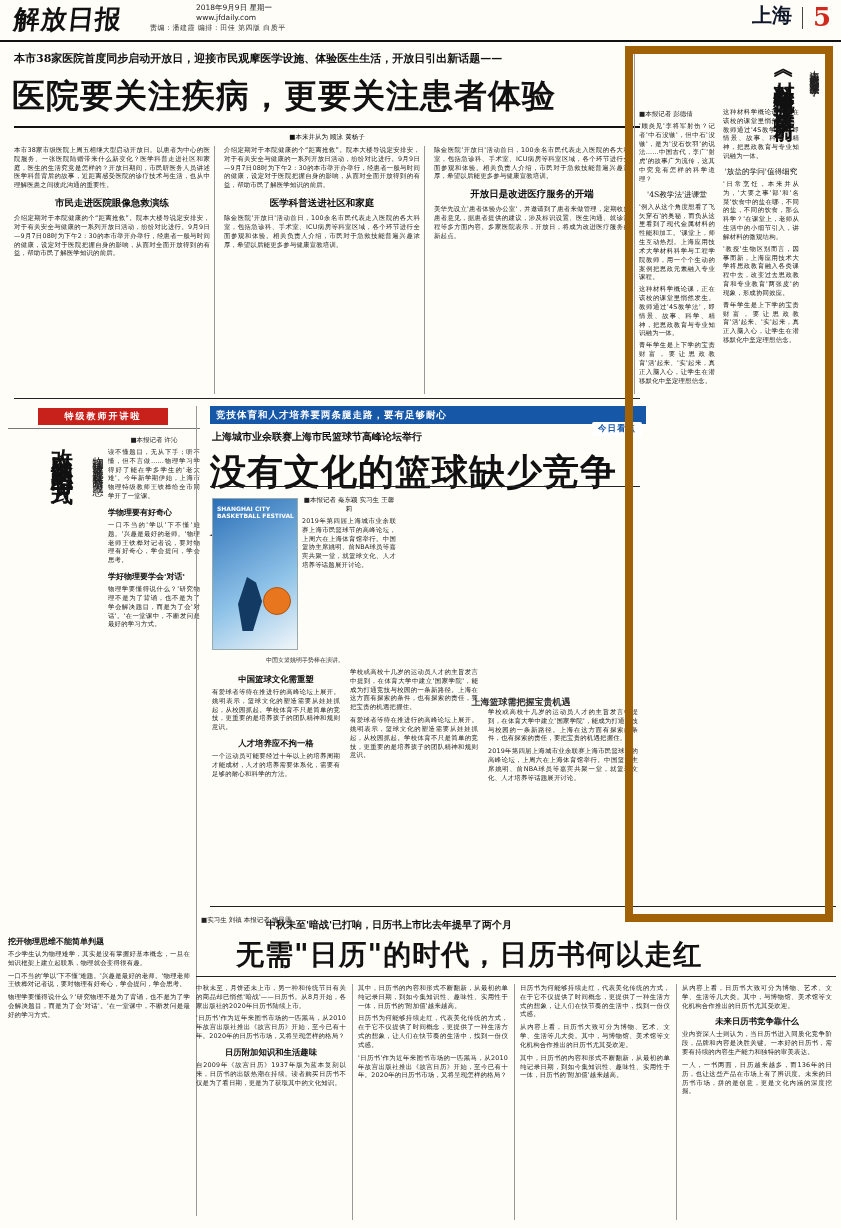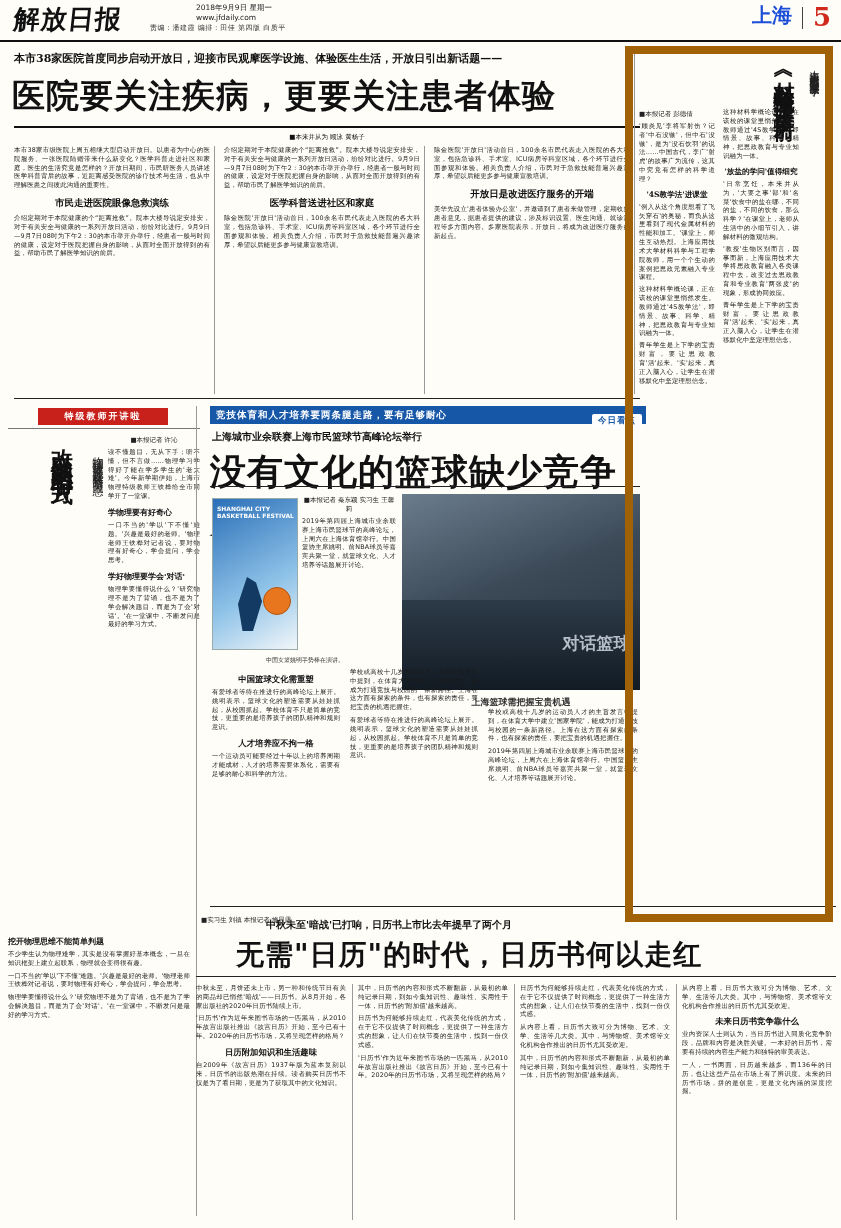--- a/index.html
+++ b/index.html
@@ -33,21 +33,21 @@
   }
   .mh-credit{
     position:absolute;left:150px;top:23px;font-size:7px;color:#333;
     letter-spacing:.5px;
   }
   .mh-right{
     position:absolute;right:10px;top:2px;display:flex;align-items:flex-end;gap:10px;
   }
   .mh-section{
     font-family:"DejaVu Serif","Liberation Serif",serif;
-    font-size:20px;font-weight:bold;color:#1d4ed8;
+    font-size:20px;font-weight:bold;color:#0f172a;
   }
   .mh-sep{width:1px;height:22px;background:#444;}
   .mh-pageno{
     font-family:"DejaVu Serif","Liberation Serif",serif;
     font-size:26px;font-weight:bold;color:#d02a1e;line-height:.9;
   }
 
   
   .cjk{font-family:"DejaVu Sans","Liberation Sans",sans-serif;}
   .body-txt{
@@ -110,21 +110,21 @@
   
   .sports{
     position:absolute;left:210px;top:406px;width:430px;height:480px;
   }
   .sport-bar{
     position:absolute;left:0;top:0;width:430px;height:18px;background:#1657a8;
     color:#fff;font-size:9.5px;font-weight:bold;display:flex;align-items:center;
     padding-left:6px;letter-spacing:1px;
   }
   .sport-tag{
-    position:absolute;right:4px;top:8px;background:#fff;color:#1657a8;
+    position:absolute;right:4px;top:16px;background:#fff;color:#1657a8;
     font-size:8.5px;font-weight:bold;padding:1px 6px;border-radius:2px;
   }
   .sport-kicker{
     position:absolute;left:2px;top:24px;font-size:10px;font-weight:bold;color:#111;
     font-family:"DejaVu Serif","Liberation Serif",serif;
   }
   .sport-headline{
     position:absolute;left:0px;top:42px;width:430px;
     font-family:"DejaVu Serif","Liberation Serif",serif;
     font-weight:bold;font-size:36px;color:#111;letter-spacing:1px;
@@ -171,21 +171,21 @@
     position:absolute;right:28px;top:8px;width:44px;height:320px;
     writing-mode:vertical-rl;text-orientation:upright;
     font-family:"DejaVu Serif","Liberation Serif",serif;
     font-weight:bold;font-size:21px;color:#111;letter-spacing:3px;line-height:1.2;
   }
   .rb-col{position:absolute;top:54px;width:76px;}
   .rb-c1{left:6px;}
   .rb-c2{left:90px;}
   .rb-sub{
     font-family:"DejaVu Serif","Liberation Serif",serif;
-    font-weight:bold;font-size:7.6px;margin:6px 0 3px;color:#111;text-align:center;
+    font-weight:normal;font-size:7.6px;margin:6px 0 3px;color:#111;text-align:center;
   }
 
   
   .cal{
     position:absolute;left:196px;top:918px;width:640px;height:304px;
   }
   .cal-kicker{
     position:absolute;left:70px;top:0px;font-size:10px;font-weight:bold;
     font-family:"DejaVu Serif","Liberation Serif",serif;color:#111;
   }
@@ -292,24 +292,20 @@
       <div class="pt">SHANGHAI CITY BASKETBALL FESTIVAL</div>
       <div class="ball"></div>
       <div class="pl"></div>
     </div>
 
     <div style="position:absolute;left:92px;top:88px;width:94px;">
       <div class="byline">■本报记者  秦东颖    实习生  王馨莉</div>
       <div class="body-txt">2019年第四届上海城市业余联赛上海市民篮球节的高峰论坛，上周六在上海体育馆举行。中国篮协主席姚明、前NBA球员等嘉宾共聚一堂，就篮球文化、人才培养等话题展开讨论。</div>
     </div>
 
-    <div class="photo" style="position:absolute;left:192px;top:88px;width:238px;height:196px;">
-      <div class="court"></div>
-      <div class="banner cjk">对话篮球</div>
-    </div>
     <div class="cap" style="position:absolute;left:2px;top:248px;width:186px;">中国女篮姚明手势棒在演讲。</div>
     <div class="cap" style="position:absolute;left:192px;top:288px;width:238px;font-weight:bold;font-size:9px;">上海篮球需把握宝贵机遇</div>
 
     <div style="position:absolute;left:2px;top:262px;width:128px;">
       <div class="cal-sub cjk">中国篮球文化需重塑</div>
       <div class="body-txt">有爱球者等待在推进行的高峰论坛上展开。姚明表示，篮球文化的塑造需要从娃娃抓起，从校园抓起。学校体育不只是简单的竞技，更重要的是培养孩子的团队精神和规则意识。</div>
       <div class="cal-sub cjk">人才培养应不拘一格</div>
       <div class="body-txt">一个运动员可能要经过十年以上的培养周期才能成材，人才的培养需要体系化，需要有足够的耐心和科学的方法。</div>
     </div>
     <div style="position:absolute;left:140px;top:262px;width:128px;">

